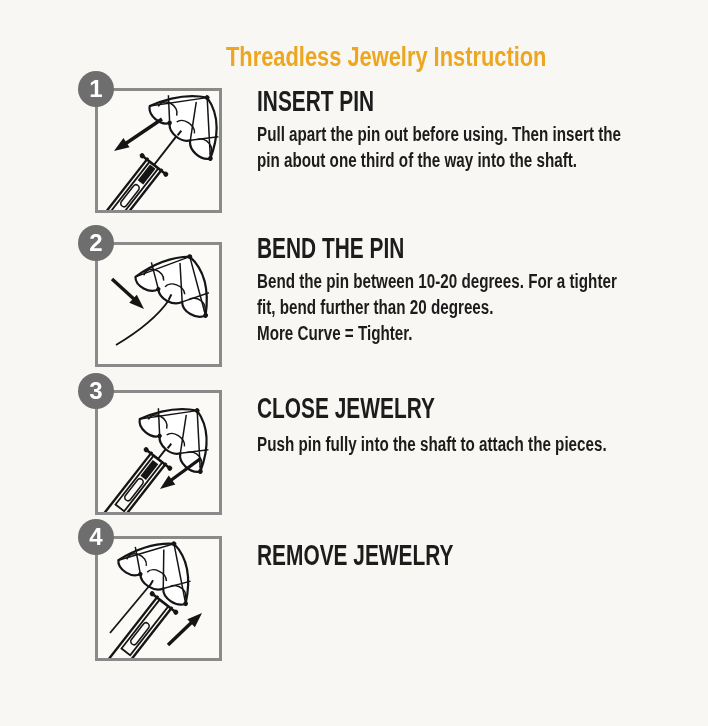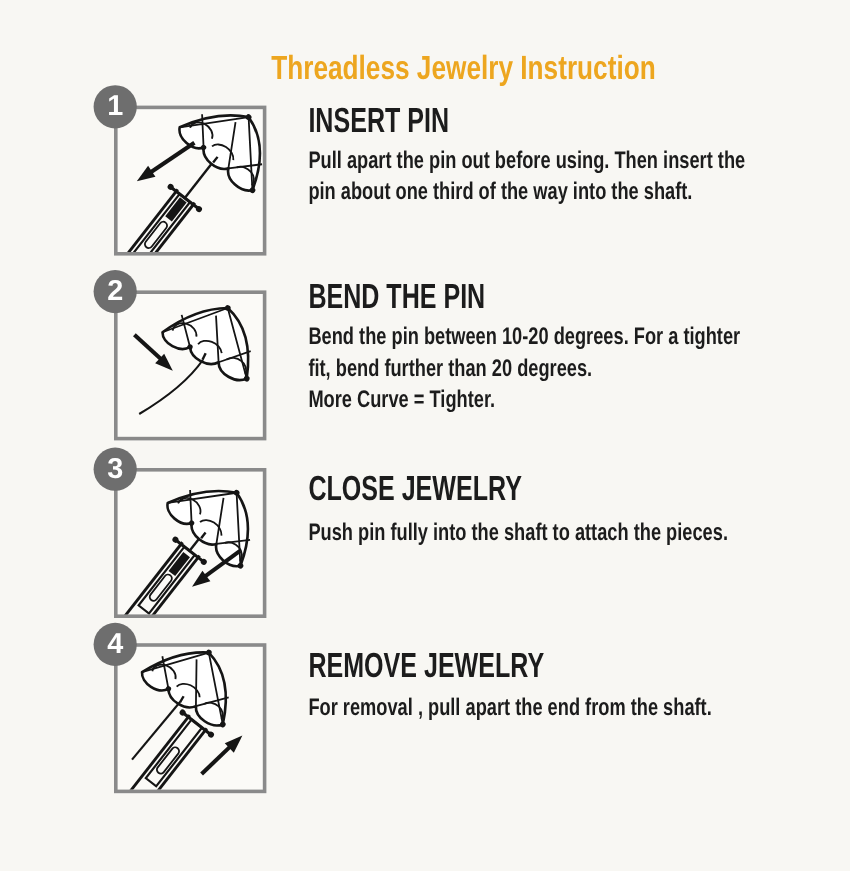--- a/index.html
+++ b/index.html
@@ -130,17 +130,14 @@
       <use href="#fan" transform="translate(58,36) rotate(30)"></use>
       <line x1="52" y1="46" x2="12" y2="94" stroke="#151515" stroke-width="1.8"></line>
       <g transform="translate(66,64) rotate(-52)">
         <use href="#tube"></use>
       </g>
       <line x1="70" y1="106" x2="94" y2="83" stroke="#151515" stroke-width="3.4"></line>
       <use href="#ahead" transform="translate(104,74) rotate(-43.3)"></use>
     </svg>
   </div>
   <h2 class="step-heading" style="top:538px">REMOVE JEWELRY</h2>
-  <div class="step-body" style="top:577px">
-    <div class="line">For removal , pull apart the end from the shaft.</div>
-  </div>
 
 </div>
 
 </body></html>

